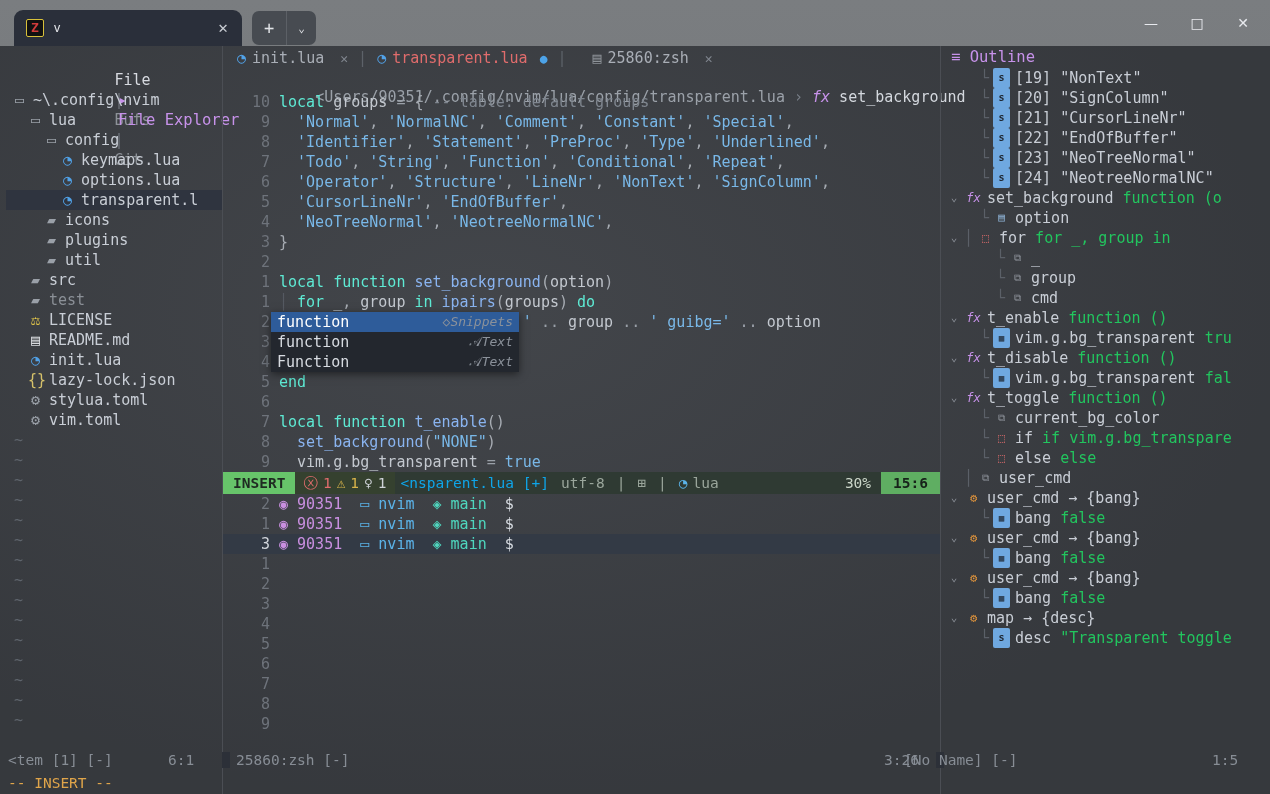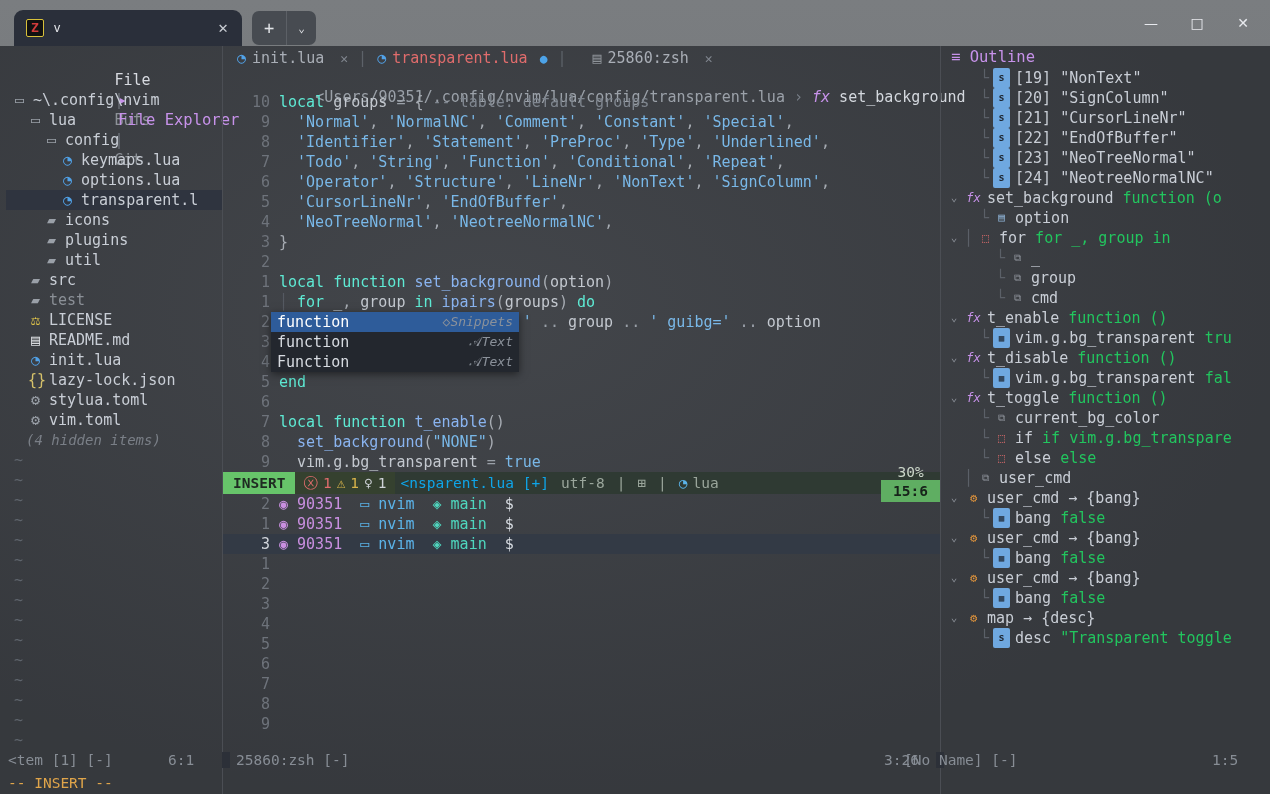--- a/index.html
+++ b/index.html
@@ -119,21 +119,21 @@
   .statusline { display: flex; align-items: center; height: 22px; font-size: 14.5px;
       background: #2f3a33; white-space: pre; }
   .sl-mode { background: #67c46a; color: #1f2a22; font-weight: 700; padding: 0 10px; height: 22px; line-height: 22px; }
   .sl-diag { display:flex; align-items:center; gap:5px; padding: 0 8px; background: #35412f;
       height:22px; line-height:22px; }
   .sl-err { color: #e06c6c; }
   .sl-warn { color: #d8b44a; }
   .sl-hint { color: #cfd3d8; }
   .sl-file { color: #0ea5e9; padding-left: 6px; }
   .sl-mid { color: #9aa59b; padding-left: 12px; }
-  .sl-right { margin-left: auto; display: flex; align-items: center; flex-direction: column; }
+  .sl-right { margin-left: auto; display: flex; align-items: center; }
   .sl-pct { color: #cbd6c9; padding: 0 10px; }
   .sl-pos { background: #5fae62; color: #17231a; padding: 0 12px; height: 22px; line-height: 22px; font-weight:700; }
 
   
   .term { }
   .trow { display: flex; height: 20px; line-height: 20px; font-size: 15px; white-space: pre; }
   .trow.cur { background: #333a45; }
   .tnum { width: 56px; text-align: right; padding-right: 9px; color: #6e737b; flex: 0 0 56px; }
   .tnum.cur { color: #d2d6dc; }
   .tuser { color: #c98fe0; }
@@ -218,21 +218,20 @@
               <div class="t-row"><span class="t-ind" style="width: 38px;"></span><span class="gly dir">▰</span><span class="name" style="margin-left: 6px;">util</span></div>
               <div class="t-row"><span class="t-ind" style="width: 22px;"></span><span class="gly dir">▰</span><span class="name" style="margin-left: 6px;">src</span></div>
               <div class="t-row"><span class="t-ind" style="width: 22px;"></span><span class="gly dir">▰</span><span class="name dim" style="margin-left: 6px;">test</span></div>
               <div class="t-row"><span class="t-ind" style="width: 22px;"></span><span class="gly lic">⚖</span><span class="name" style="margin-left: 6px;">LICENSE</span></div>
               <div class="t-row"><span class="t-ind" style="width: 22px;"></span><span class="gly md">▤</span><span class="name" style="margin-left: 6px;">README.md</span></div>
               <div class="t-row"><span class="t-ind" style="width: 22px;"></span><span class="gly lua">◔</span><span class="name" style="margin-left: 6px;">init.lua</span></div>
               <div class="t-row"><span class="t-ind" style="width: 22px;"></span><span class="gly json">{}</span><span class="name" style="margin-left: 6px;">lazy-lock.json</span></div>
               <div class="t-row"><span class="t-ind" style="width: 22px;"></span><span class="gly toml">⚙</span><span class="name" style="margin-left: 6px;">stylua.toml</span></div>
               <div class="t-row"><span class="t-ind" style="width: 22px;"></span><span class="gly toml">⚙</span><span class="name" style="margin-left: 6px;">vim.toml</span></div>
             </div>
-          <div class="line hidden-note" style="padding-left:20px">(4 hidden items)</div>
           <div id="tree-tildes">
               <div class="tilde">~</div>
               <div class="tilde">~</div>
               <div class="tilde">~</div>
               <div class="tilde">~</div>
               <div class="tilde">~</div>
               <div class="tilde">~</div>
               <div class="tilde">~</div>
               <div class="tilde">~</div>
               <div class="tilde">~</div>

